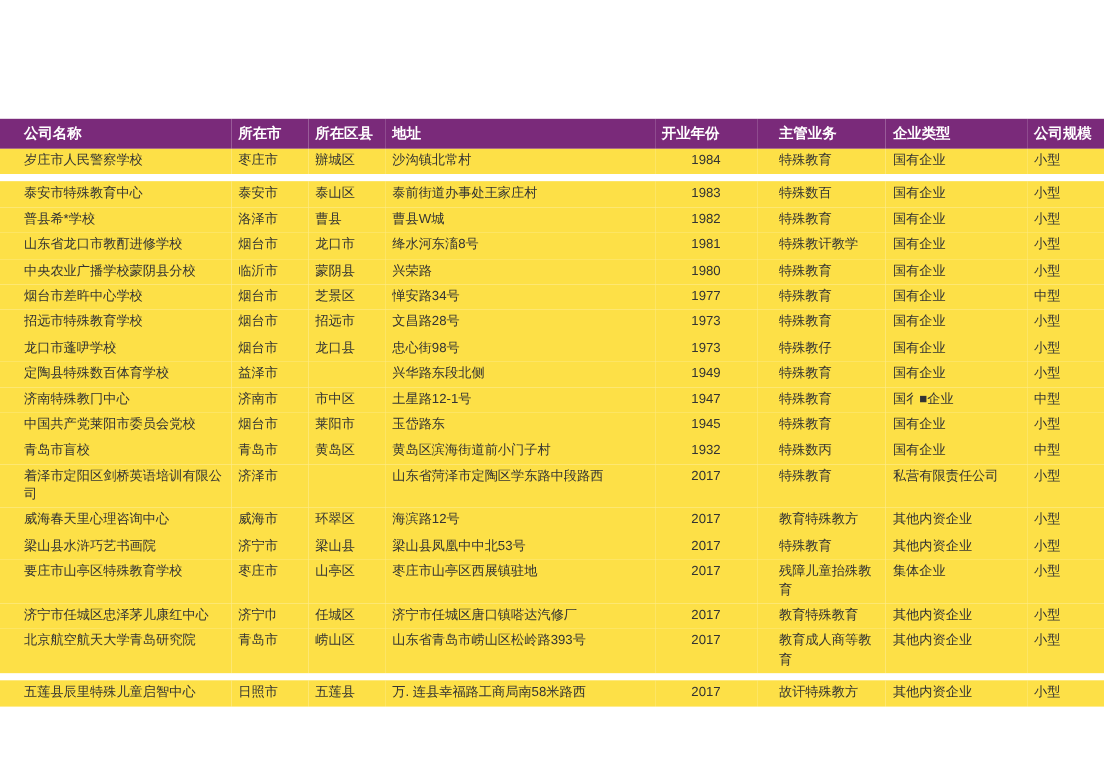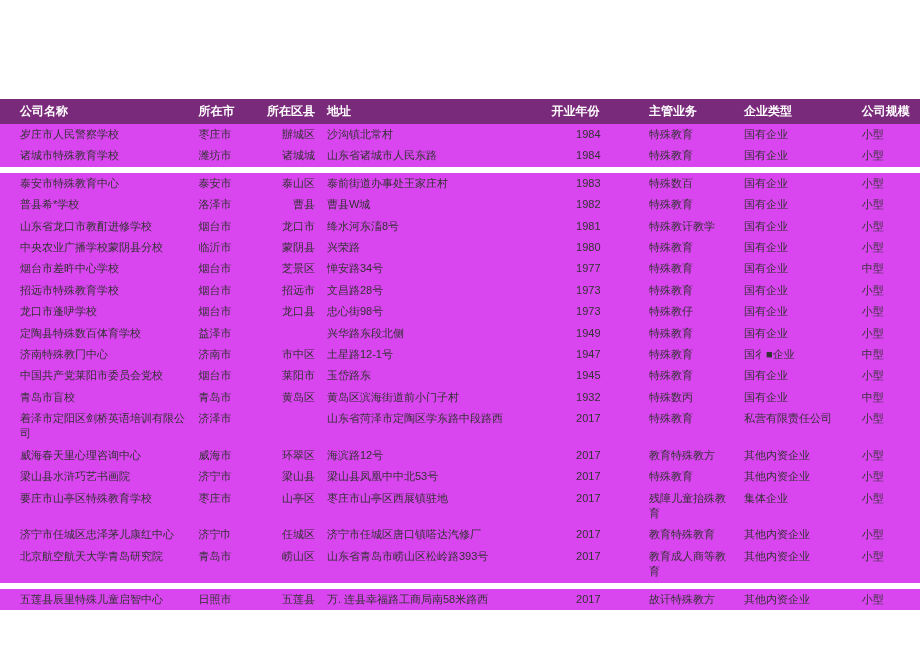--- a/index.html
+++ b/index.html
@@ -23,37 +23,37 @@
       color: #fff;
     }
     thead th {
       text-align: left;
       font-weight: bold;
       padding: 4px 6px;
       font-size: 12px;
       height: 20px;
     }
     tbody tr {
-      background: #d946ef;
+      background: #fde047;
     }
     tbody tr.spacer td {
       background: #fff;
       height: 6px;
       padding: 0;
     }
     tbody td {
       padding: 3px 6px;
       font-size: 11px;
       color: #333;
       vertical-align: top;
       line-height: 1.4;
     }
     .col-name { width: 180px; padding-left: 20px; }
     .col-city { width: 60px; }
-    .col-district { width: 60px; text-align: right; }
+    .col-district { width: 60px; }
     .col-address { width: 210px; }
     .col-year { width: 80px; text-align: left; }
     .col-business { width: 100px; padding-left: 18px; }
     .col-type { width: 110px; }
     .col-scale { width: 60px; }
     tbody td.col-name { padding-left: 20px; }
     tbody td.col-year { text-align: center; }
     tbody td.col-business { padding-left: 18px; }
   </style>
 </head>
@@ -88,30 +88,20 @@
   <tr>
         <td class="col-name">岁庄市人民警察学校</td>
         <td class="col-city">枣庄市</td>
         <td class="col-district">辦城区</td>
         <td class="col-address">沙沟镇北常村</td>
         <td class="col-year">1984</td>
         <td class="col-business">特殊教育</td>
         <td class="col-type">国有企业</td>
         <td class="col-scale">小型</td>
       </tr>
-      <tr>
-        <td class="col-name">诸城市特殊教育学校</td>
-        <td class="col-city">潍坊市</td>
-        <td class="col-district">诸城城</td>
-        <td class="col-address">山东省诸城市人民东路</td>
-        <td class="col-year">1984</td>
-        <td class="col-business">特殊教育</td>
-        <td class="col-type">国有企业</td>
-        <td class="col-scale">小型</td>
-      </tr>
       <tr class="spacer">
         <td colspan="8"></td>
       </tr>
       <tr>
         <td class="col-name">泰安市特殊教育中心</td>
         <td class="col-city">泰安市</td>
         <td class="col-district">泰山区</td>
         <td class="col-address">泰前街道办事处王家庄村</td>
         <td class="col-year">1983</td>
         <td class="col-business">特殊数百</td>

